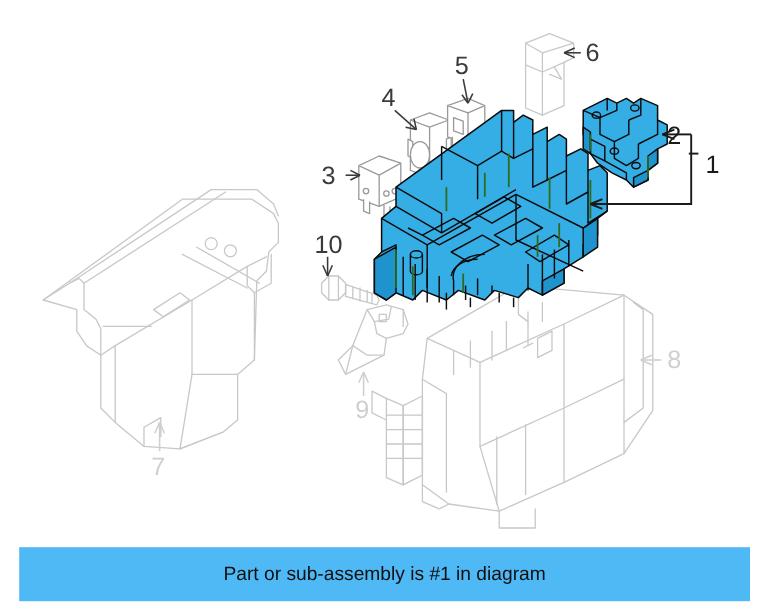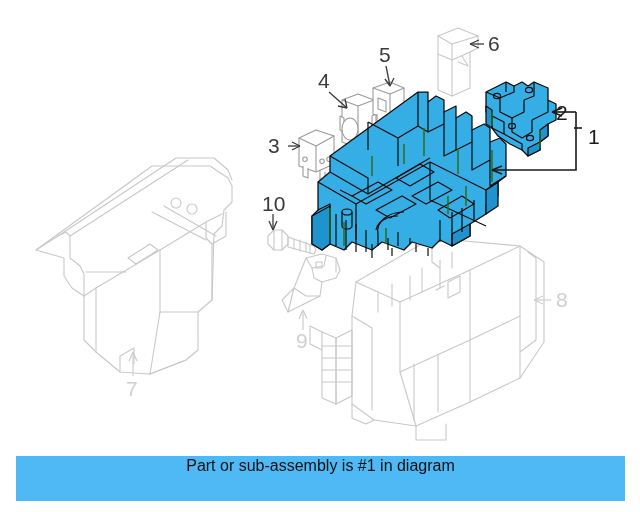--- a/index.html
+++ b/index.html
@@ -91,21 +91,21 @@
   #banner {
     position: absolute;
     left: 16px;
     top: 456px;
     width: 609px;
     height: 45px;
     box-sizing: border-box;
     display: flex;
     flex-direction: column;
     align-items: center;
-    justify-content: space-between;
+    justify-content: center;
   }
   #banner .banner-line {
     font-family: "Liberation Sans", sans-serif;
     font-size: 16px;
     color: #101010;
     line-height: 20px;
     white-space: nowrap;
   }
 </style>
 </head>

